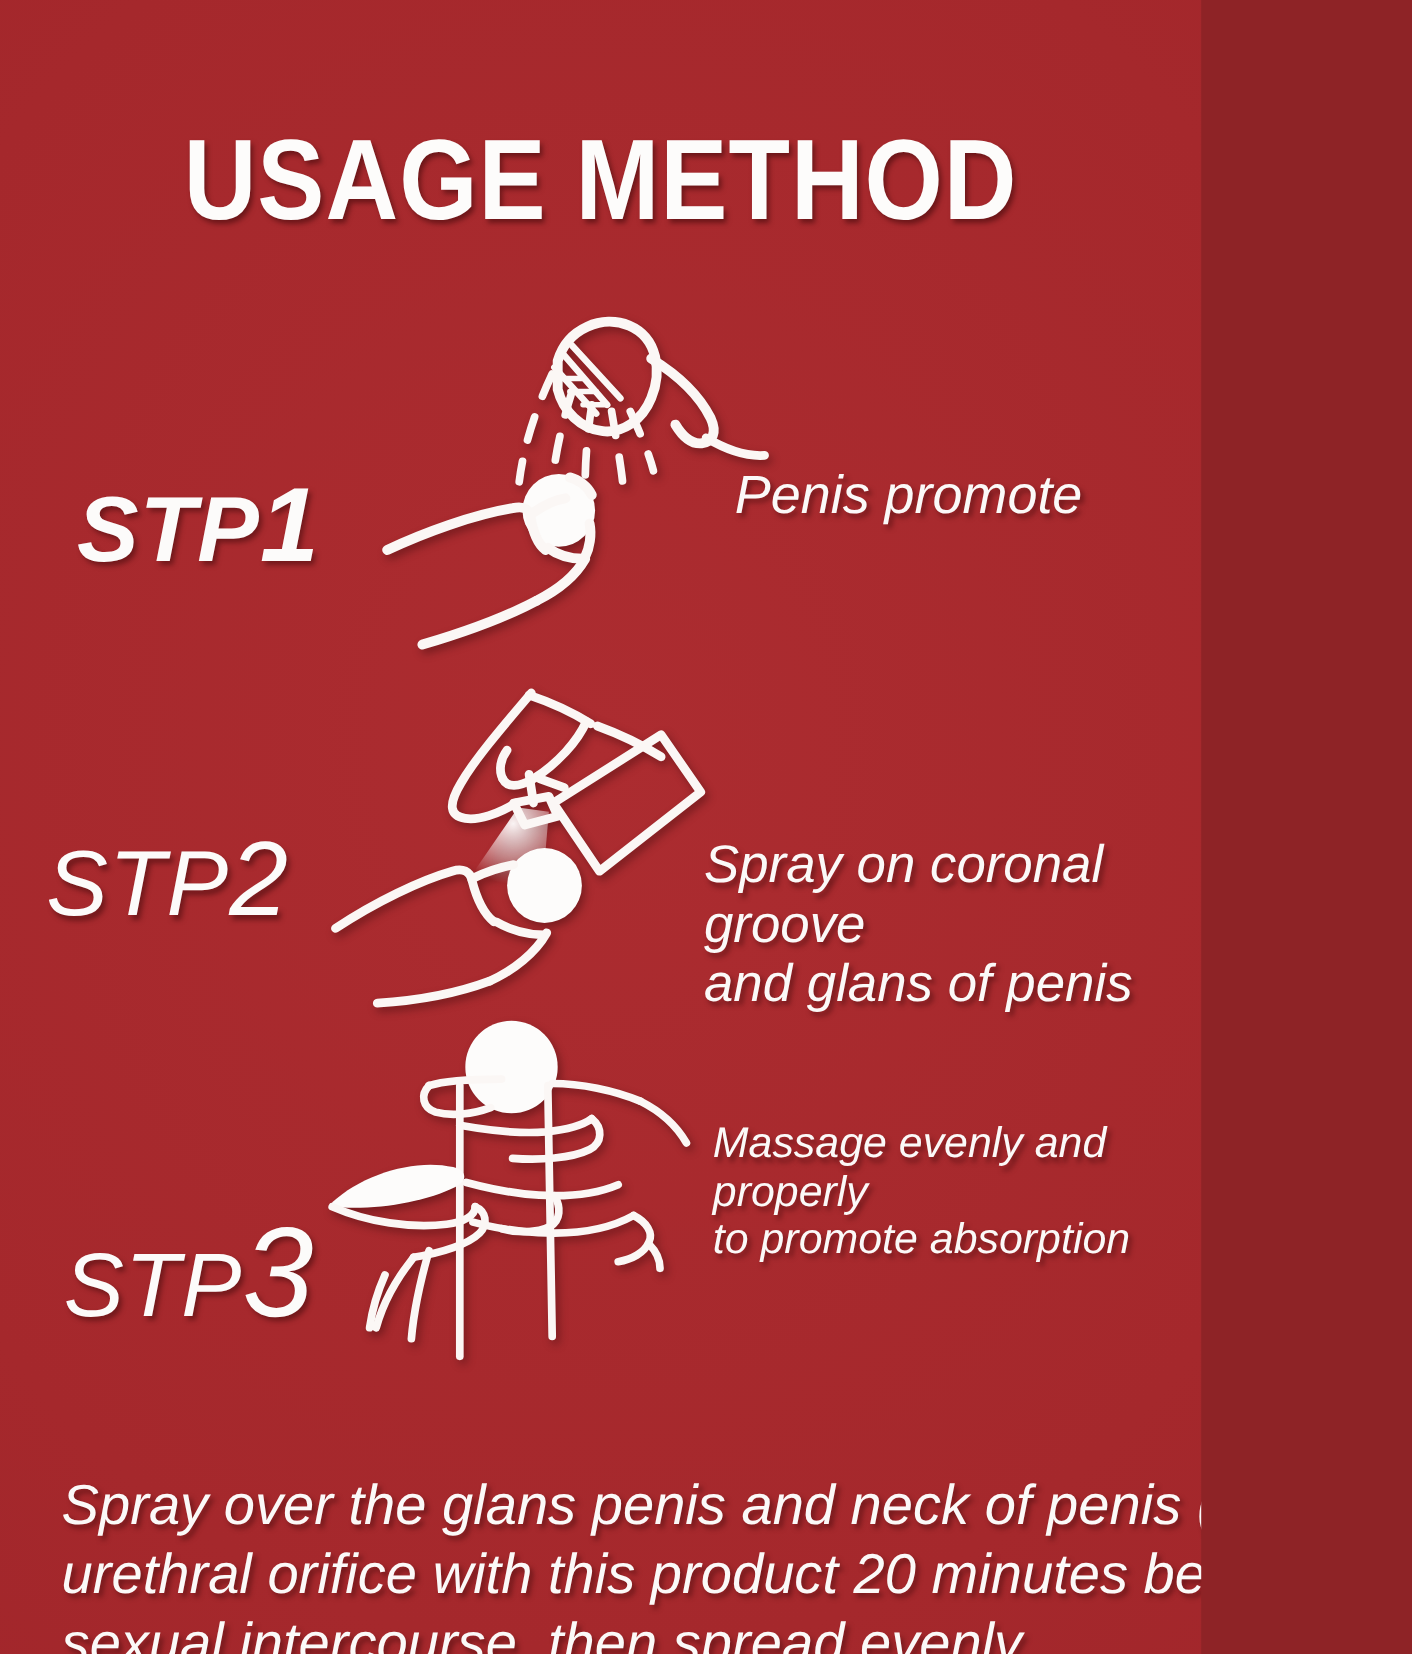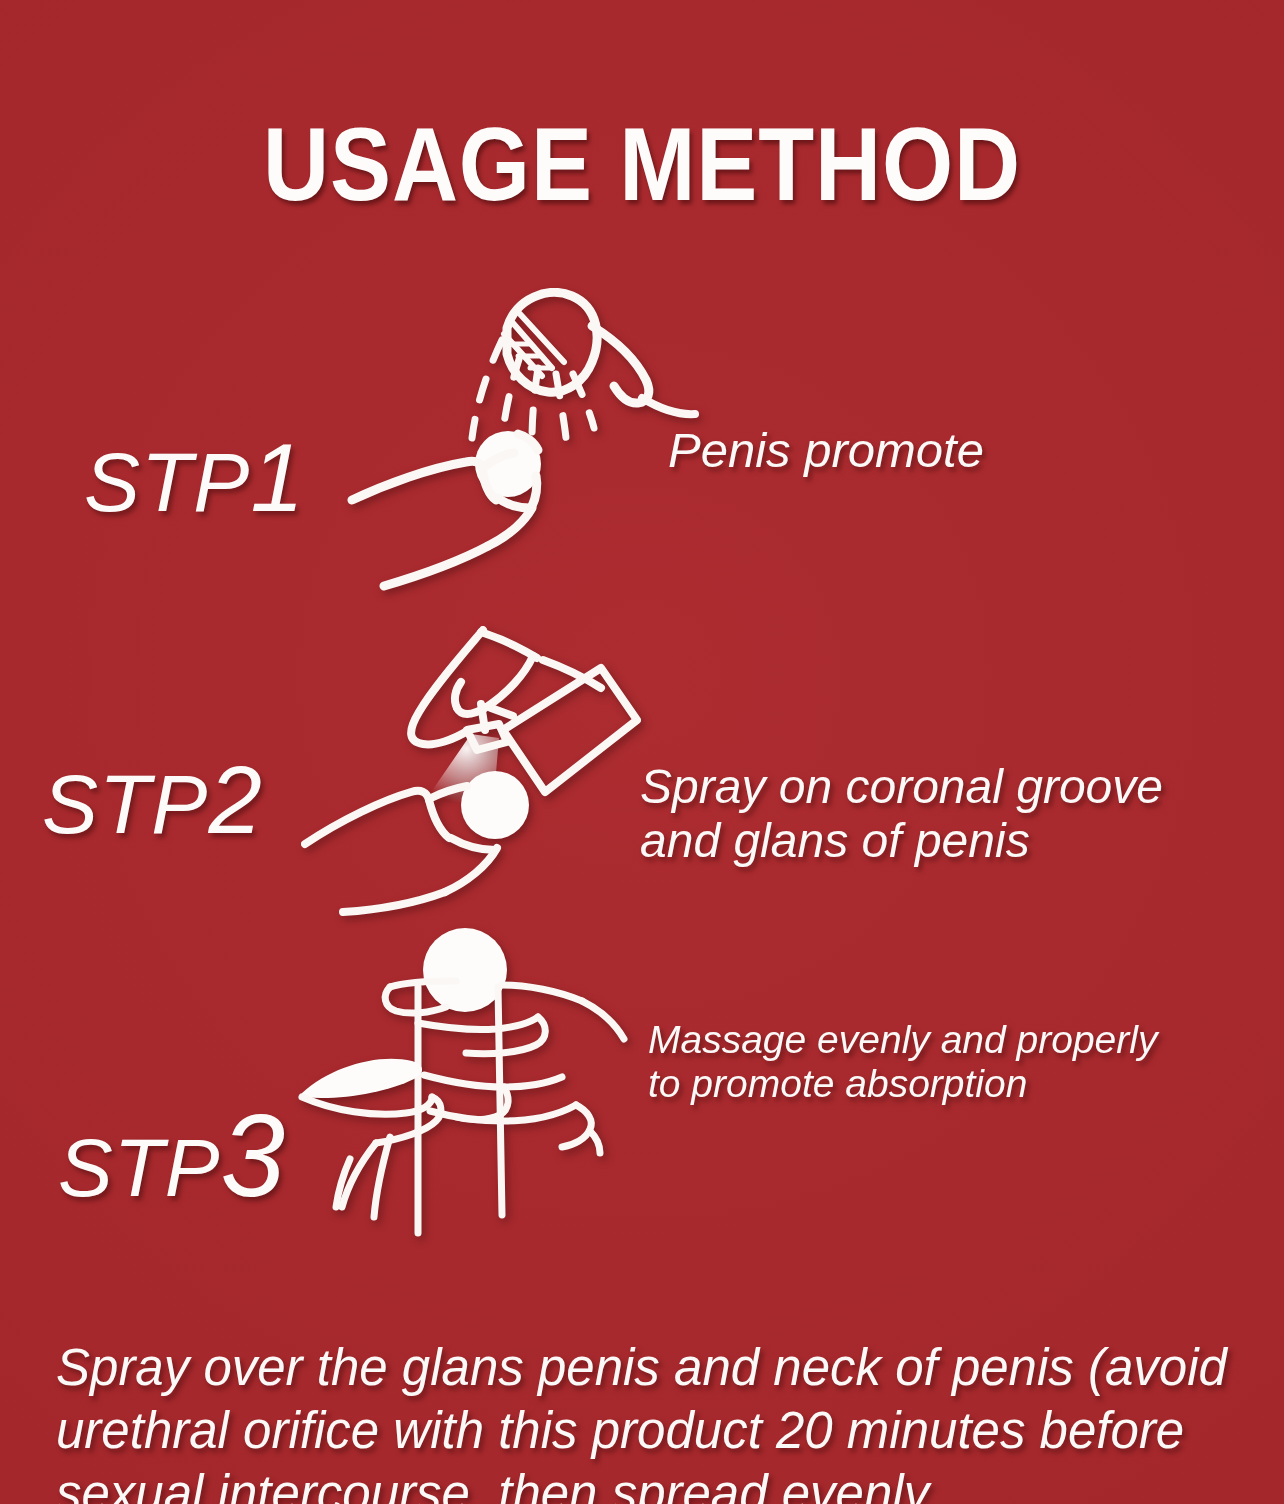--- a/index.html
+++ b/index.html
@@ -5,21 +5,21 @@
   html, body {
     margin: 0;
     padding: 0;
     background: #8e2326;
   }
   body {
     font-family: "Liberation Sans", sans-serif;
   }
   #poster {
     position: relative;
-    width: 1284px;
+    width: 1092px;
     height: 1504px;
     overflow: hidden;
     background:
       radial-gradient(ellipse 120% 100% at 50% 45%, #ac2c30 0%, #a5282c 55%, #9d2429 100%);
   }
   
   .title {
     position: absolute;
     top: 112px;
     left: 0;
@@ -45,21 +45,21 @@
     font-weight: normal;
     line-height: 1;
     white-space: nowrap;
     text-shadow: 3px 4px 5px rgba(60, 8, 10, 0.5);
   }
   .stp .word { font-size: 84px; letter-spacing: 1px; }
   .stp .num  { font-size: 96px; }
   .stp.s3 .word { font-size: 82px; }
   .stp.s3 .num  { font-size: 116px; }
 
-  #stp1 { left: 84px;  top: 430px; }
+  #stp1 { left: 70px;  top: 430px; font-weight: bold; }
   #stp2 { left: 42px;  top: 752px; }
   #stp3 { left: 58px;  top: 1098px; text-align: right; }
 
   
   .caption {
     position: absolute;
     color: #fbf9f8;
     font-family: "Liberation Sans", sans-serif;
     font-style: italic;
     font-size: 48px;

